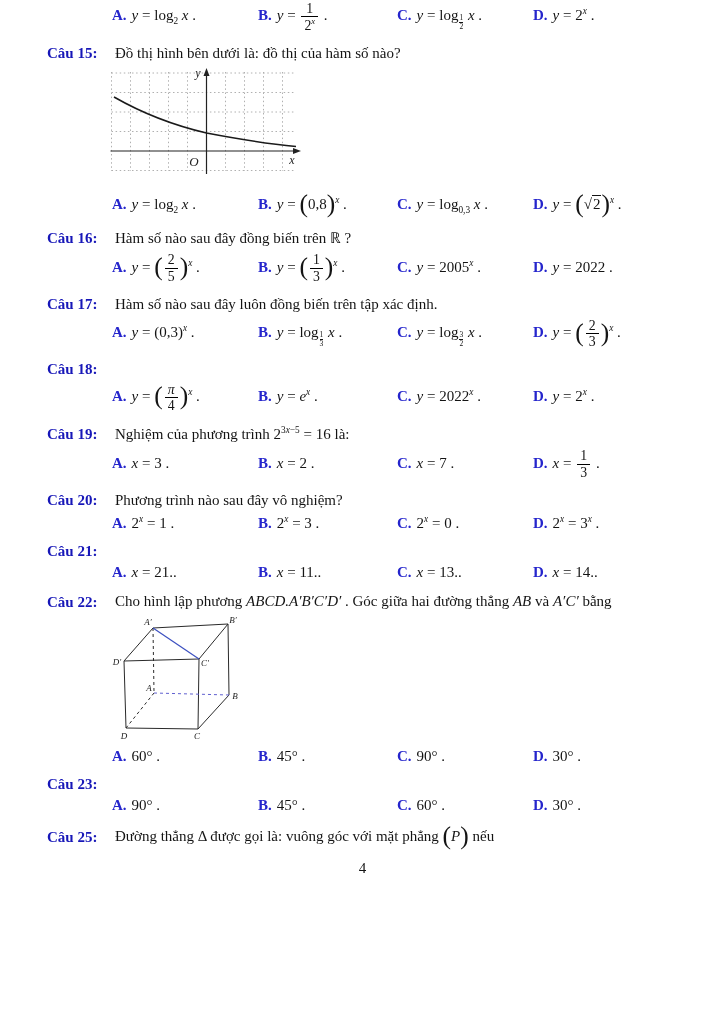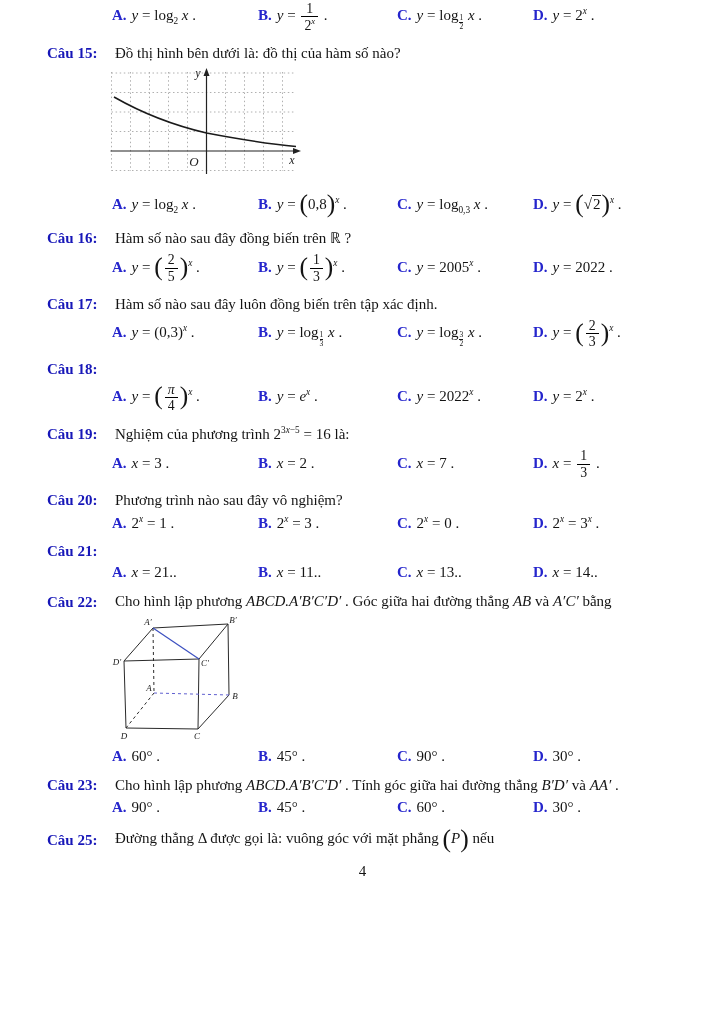--- a/index.html
+++ b/index.html
@@ -194,21 +194,20 @@
         <div class="opts">
           <span class="opt"><span class="letter">A.</span><span class="omath">60° .</span></span>
           <span class="opt"><span class="letter">B.</span><span class="omath">45° .</span></span>
           <span class="opt"><span class="letter">C.</span><span class="omath">90° .</span></span>
           <span class="opt"><span class="letter">D.</span><span class="omath">30° .</span></span>
         </div>
       </div>
       <div class="qblock">
         <div class="qrow">
           <span class="qlabel">Câu 23:</span>
-          <span class="qtext">Cho hình lập phương <span class="mv">ABCD.A′B′C′D′</span> . Tính góc giữa hai đường thẳng <span class="mv">B′D′</span> và <span class="mv">AA′</span> .</span>
         </div>
         <div class="opts">
           <span class="opt"><span class="letter">A.</span><span class="omath">90° .</span></span>
           <span class="opt"><span class="letter">B.</span><span class="omath">45° .</span></span>
           <span class="opt"><span class="letter">C.</span><span class="omath">60° .</span></span>
           <span class="opt"><span class="letter">D.</span><span class="omath">30° .</span></span>
         </div>
       </div>
       <div class="qblock">
       </div>

